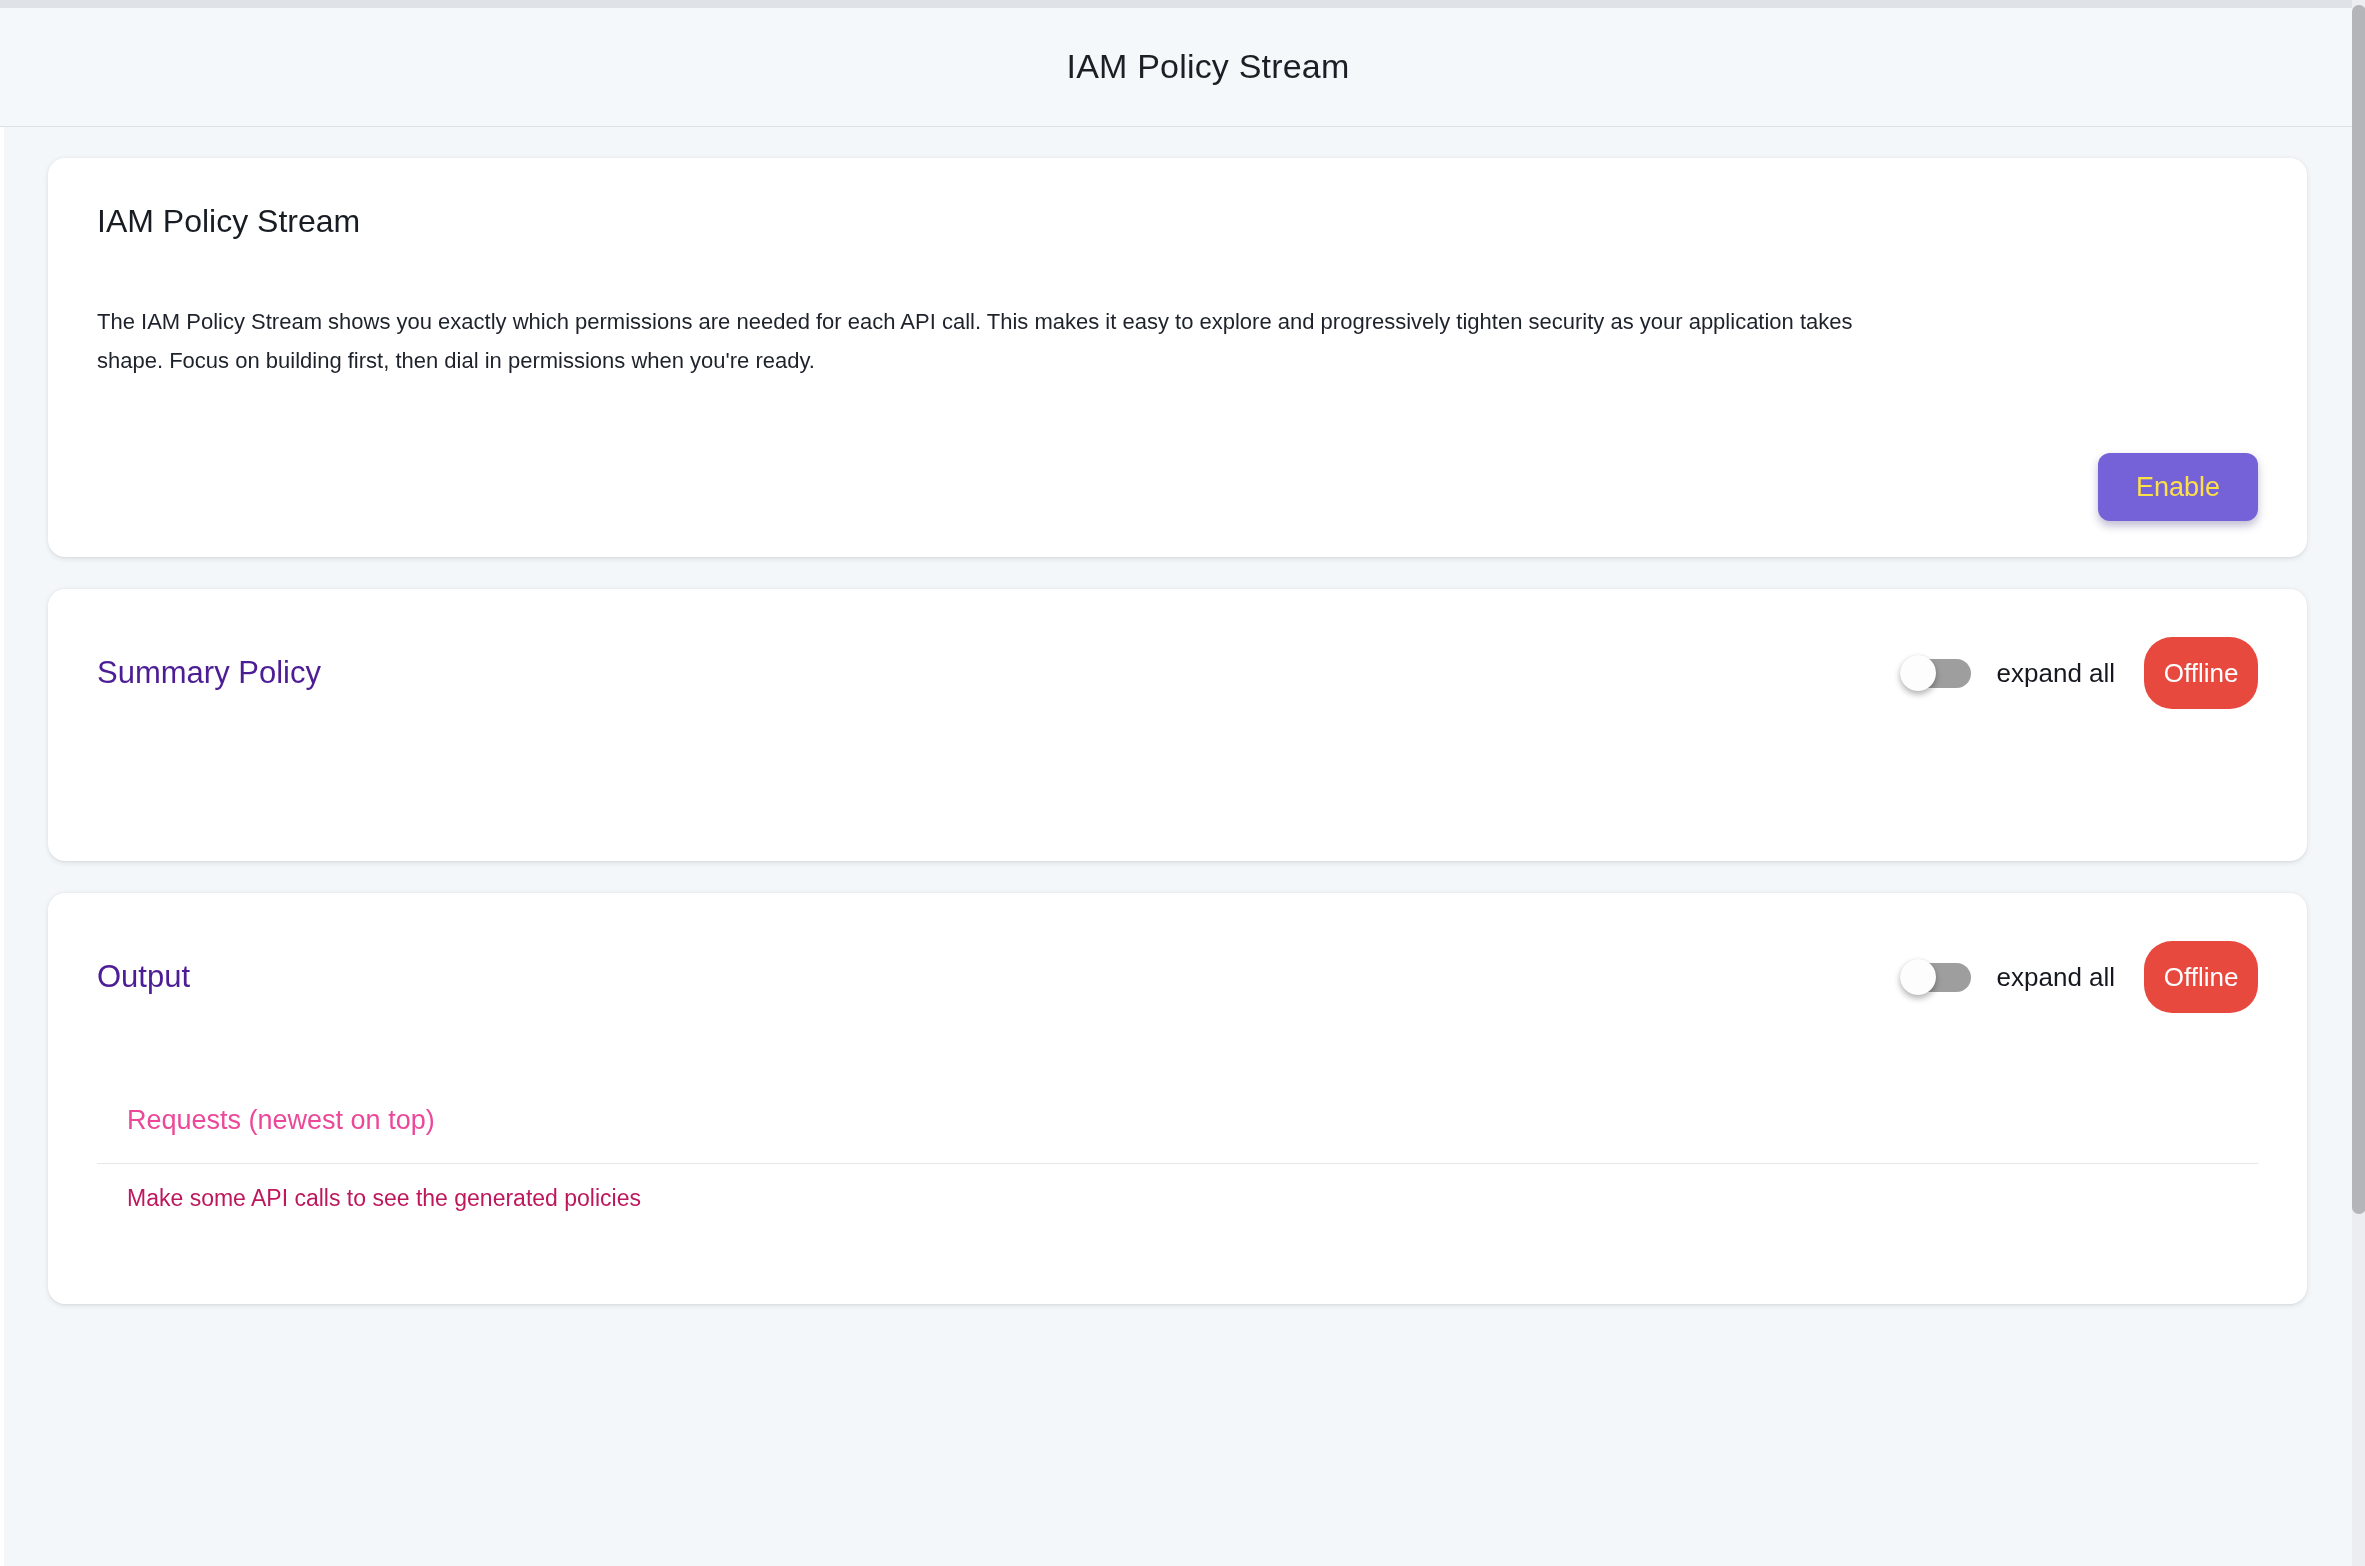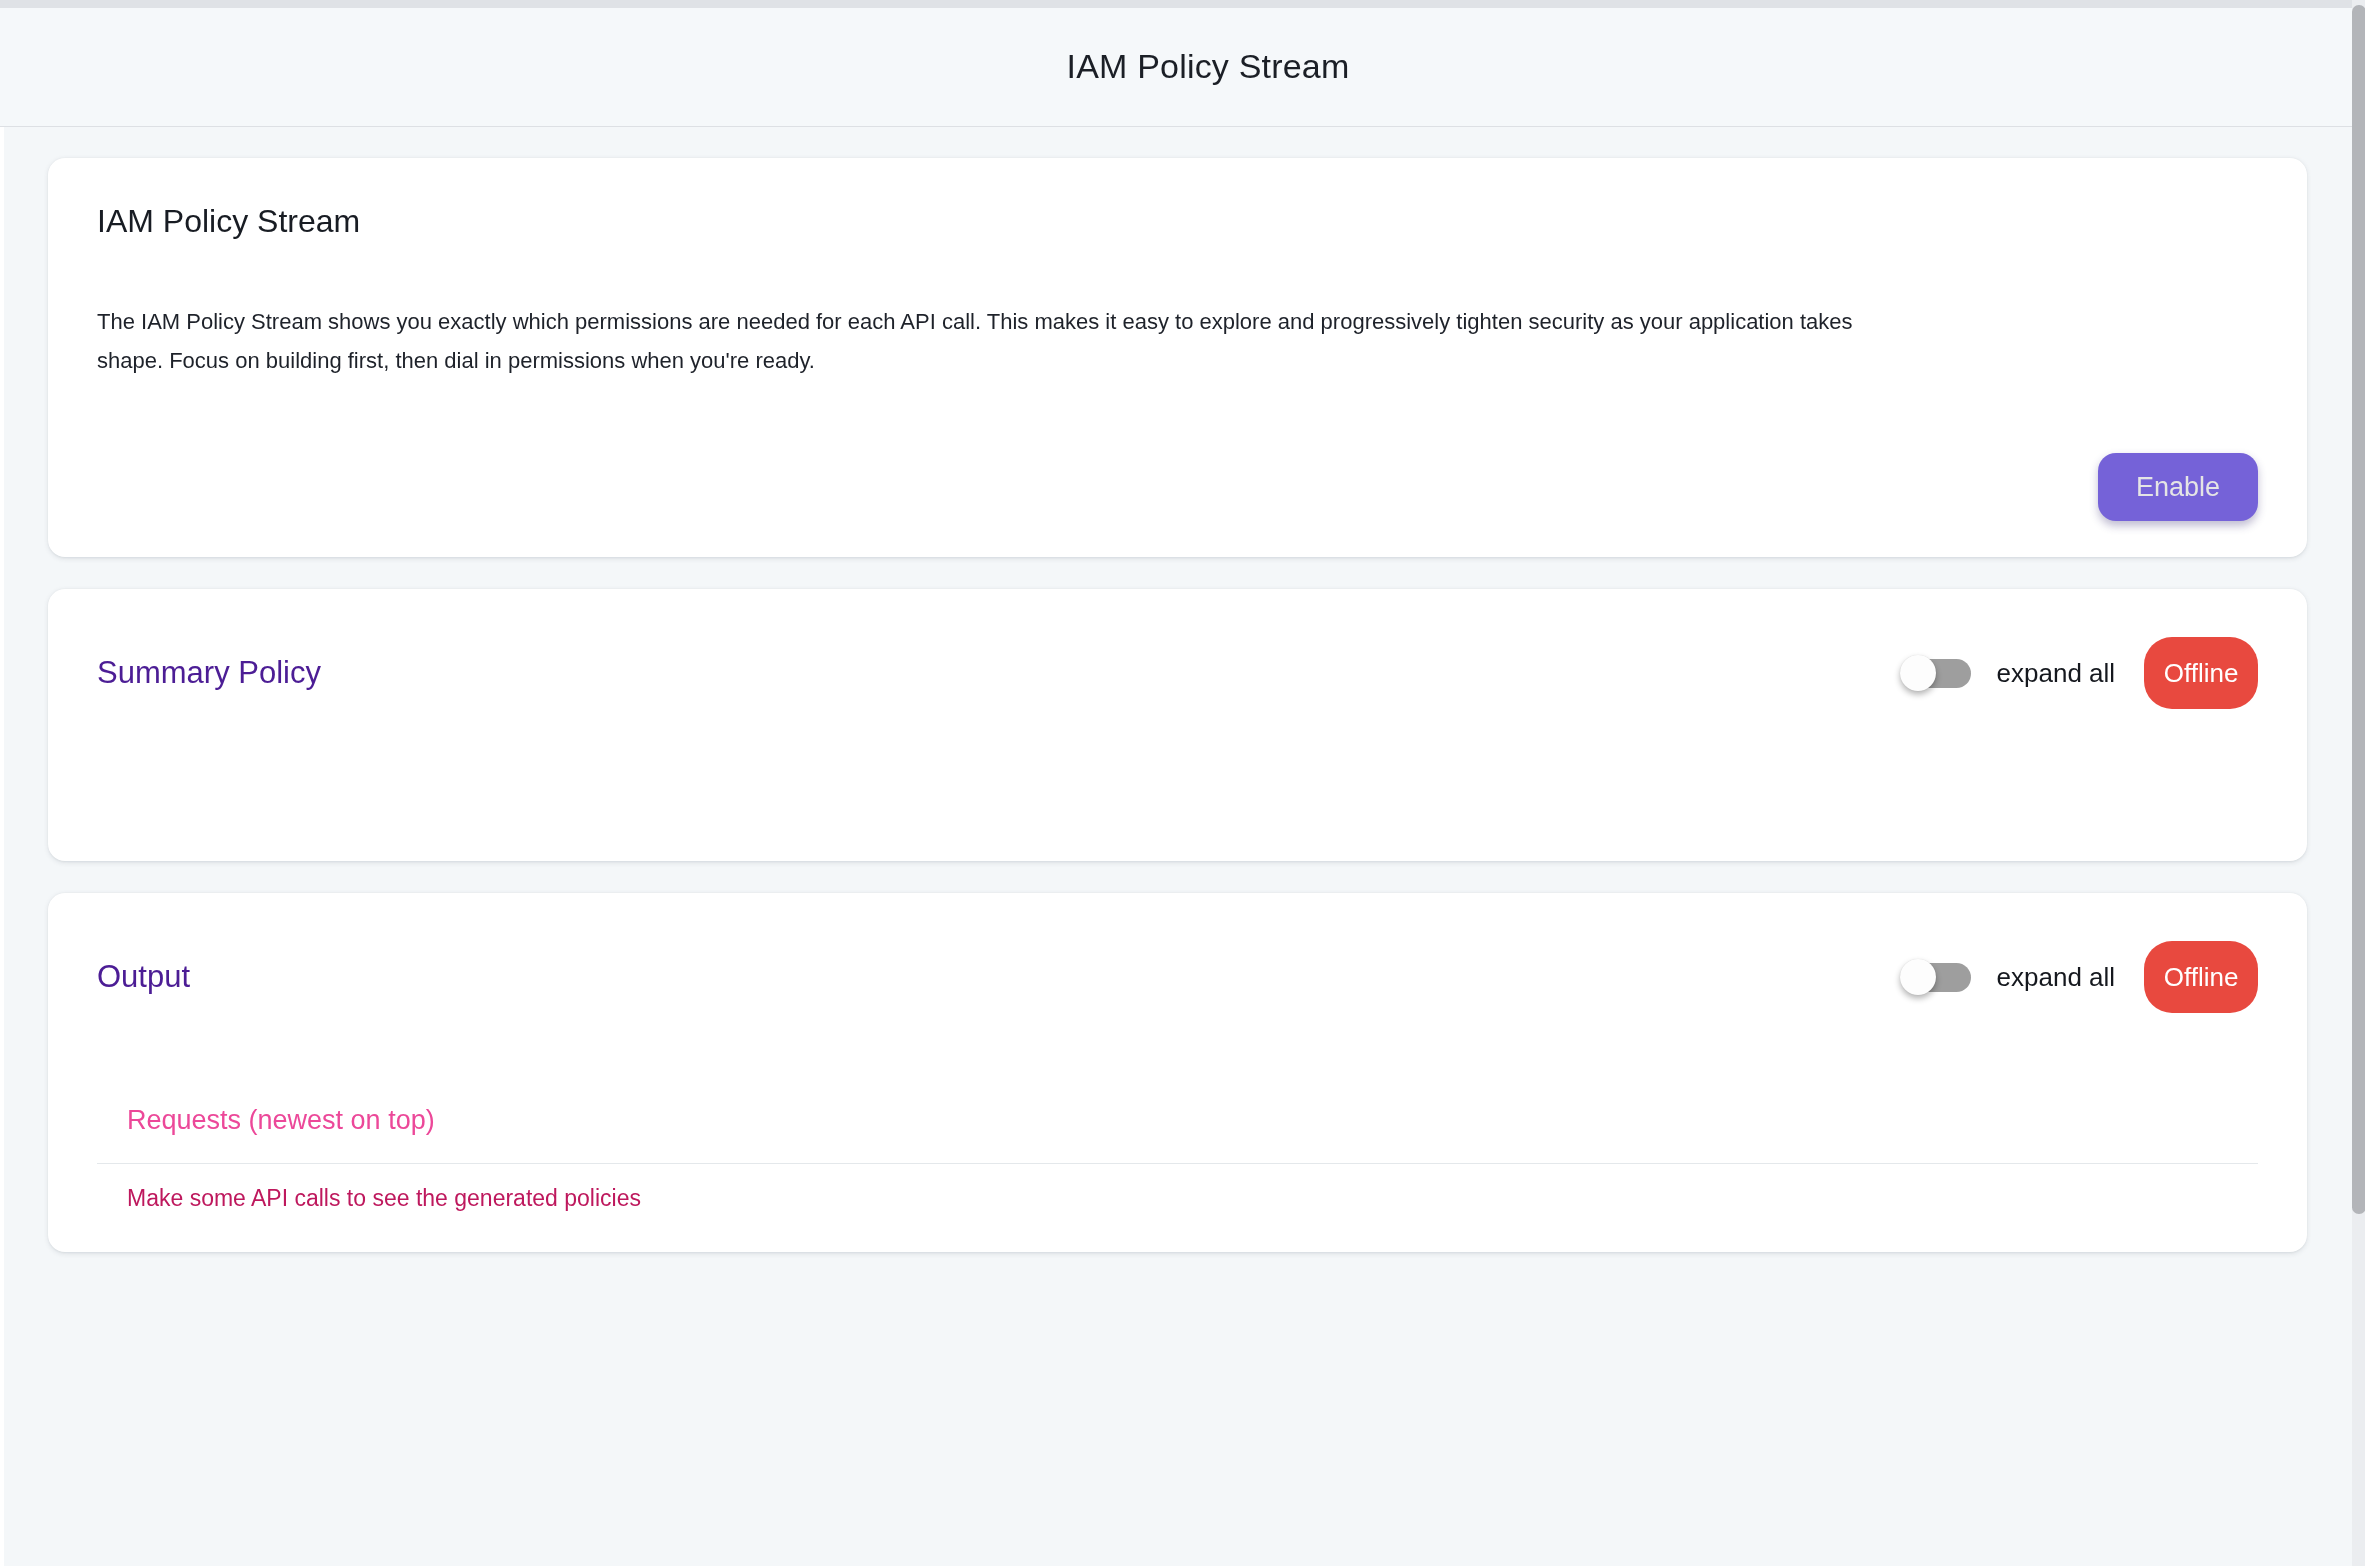--- a/index.html
+++ b/index.html
@@ -50,30 +50,30 @@
     margin-top: 62px;
     font-size: 22px; line-height: 39px; color: #1e222a;
     white-space: pre-line;
   }
   .intro-card .actions {
     margin-top: 73px;
     display: flex; justify-content: flex-end;
   }
   .enable-btn {
     height: 68px; padding: 0 38px;
-    border: none; border-radius: 18px;
-    background: #7562d8; color: #e5e5e5;
+    border: none; border-radius: 12px;
+    background: #7562d8; color: #fde047;
     font-family: inherit; font-size: 27px;
     box-shadow: 0 4.3px 8.5px rgba(50, 40, 110, 0.30);
     cursor: pointer;
   }
 
   
   .section-card { padding: 50px 49px 154px 49px; }
-  .output-card { padding-bottom: 38px; }
+  .output-card { padding-bottom: 90px; }
   .card-row {
     height: 68px;
     display: flex; align-items: center;
   }
   .card-row h3 {
     flex: 1;
     font-size: 31px; font-weight: 400; color: #4c1d95;
   }
   .row-controls { display: flex; align-items: center; }
 

